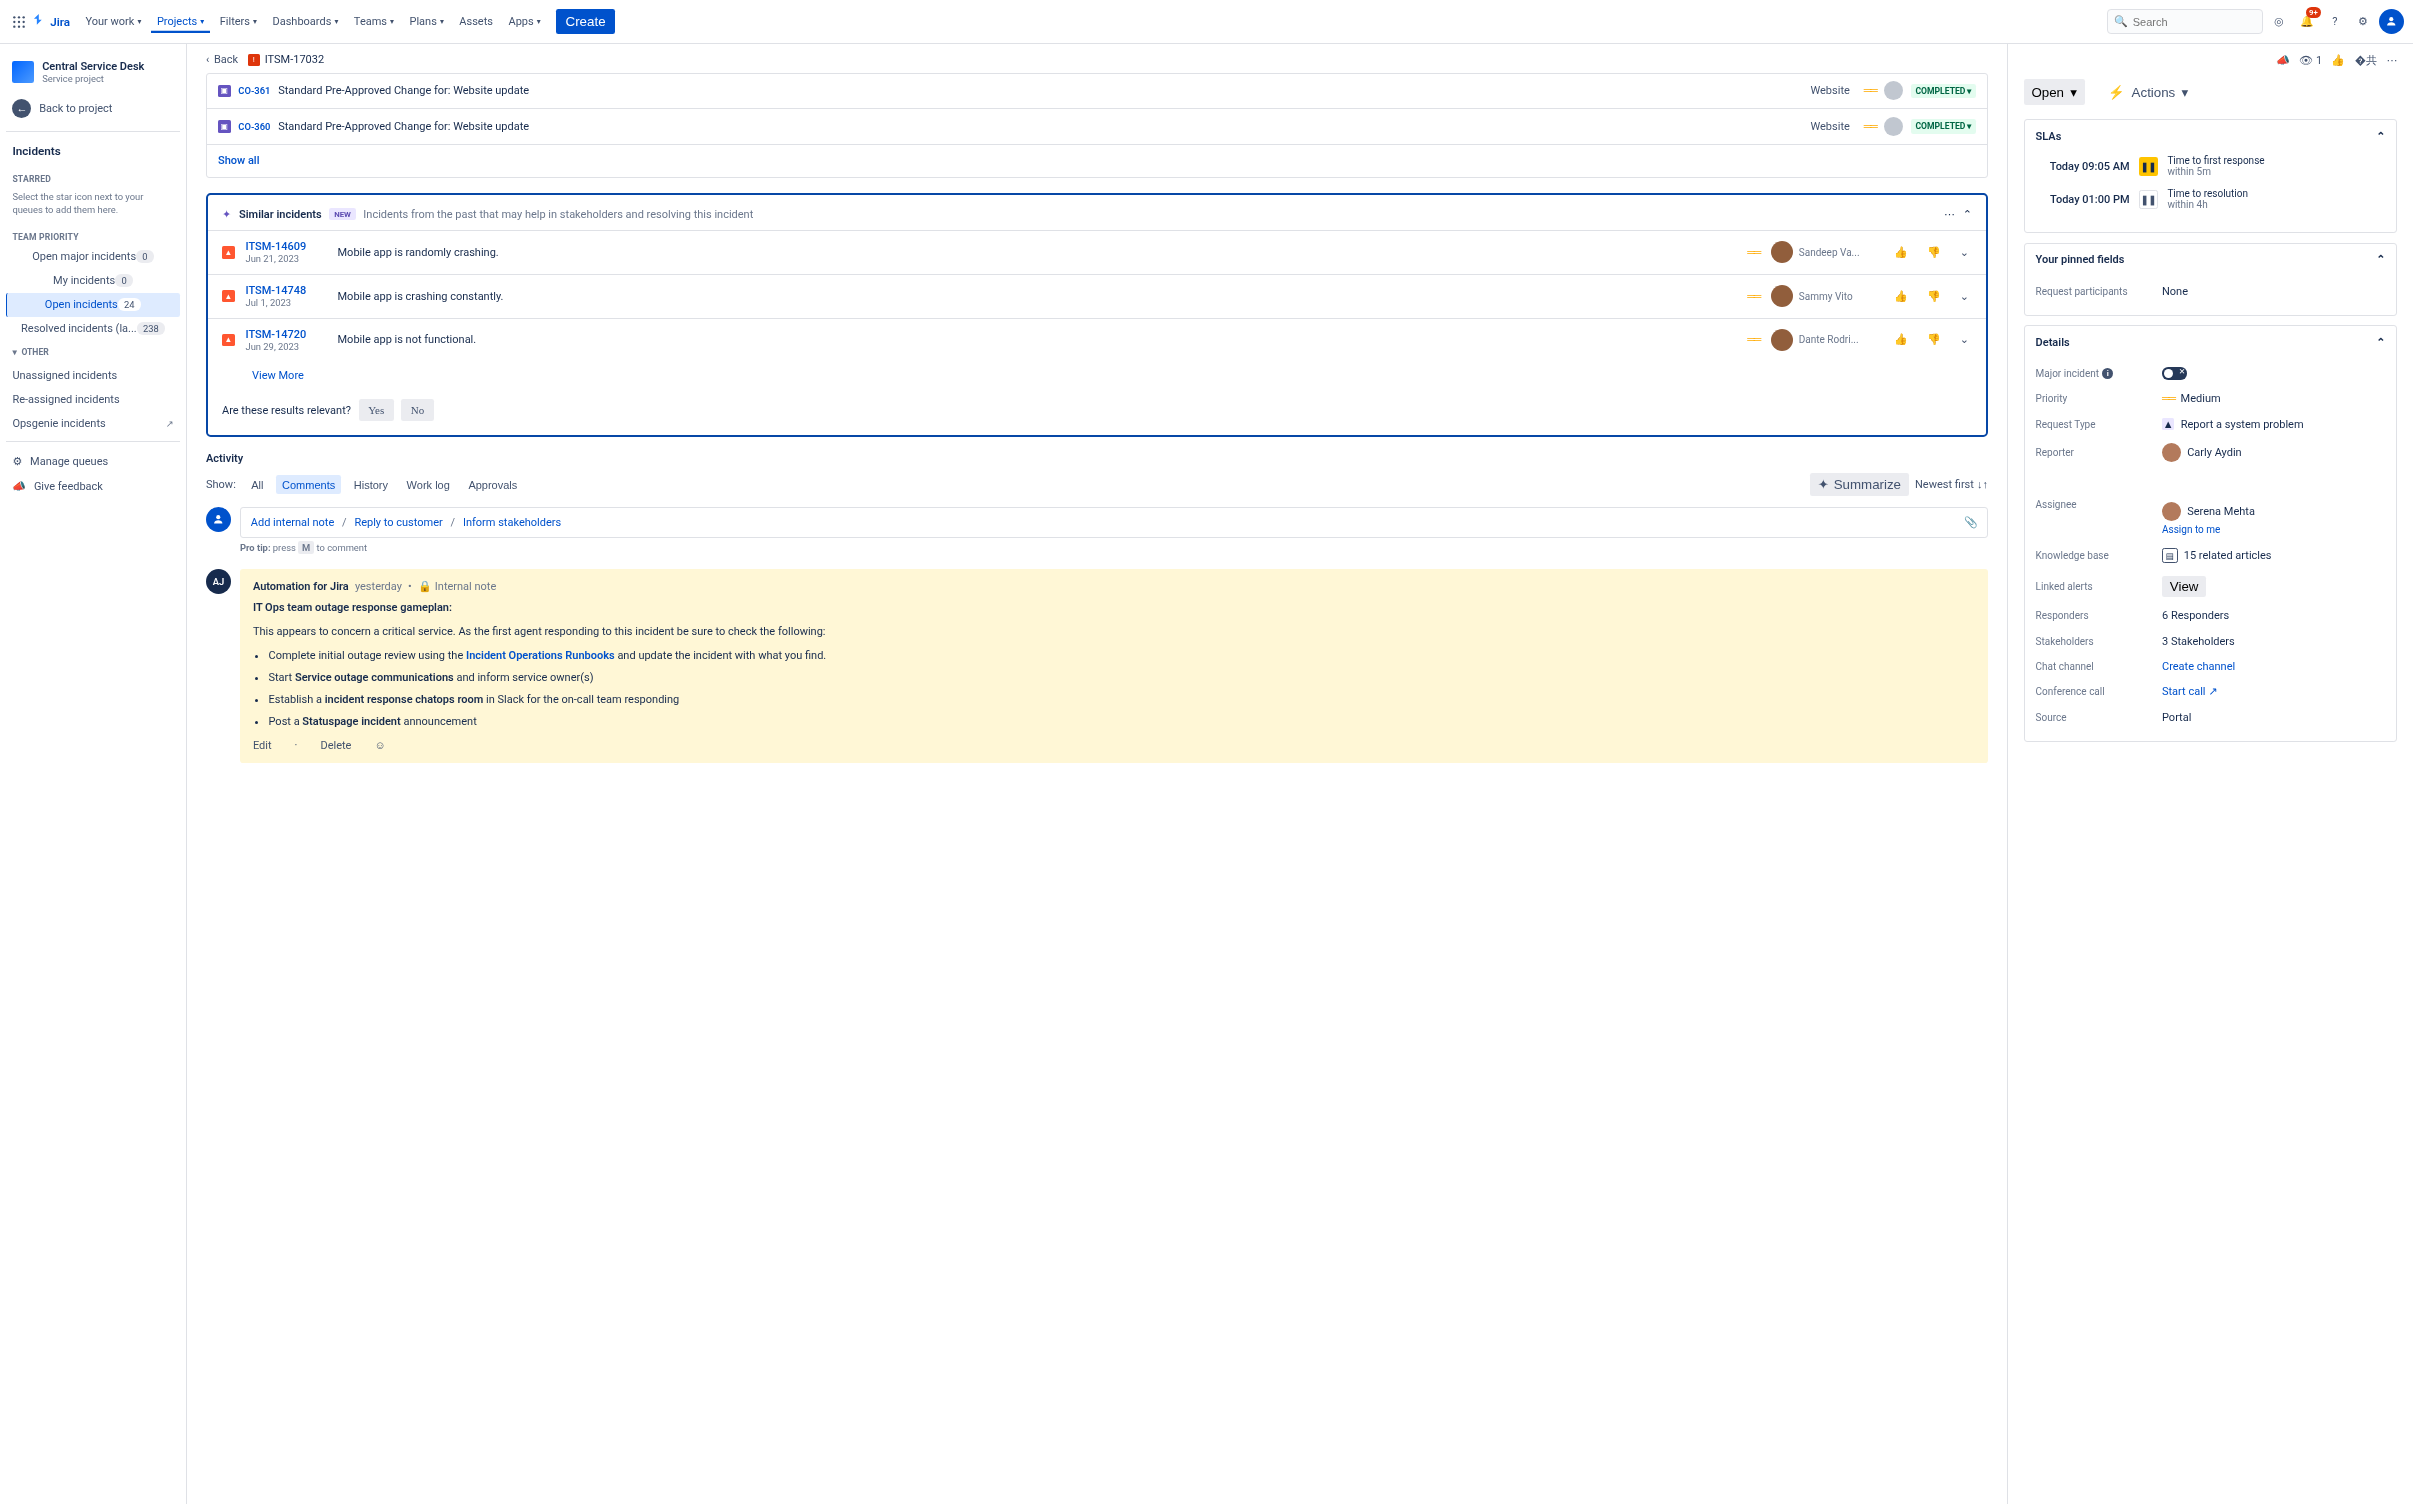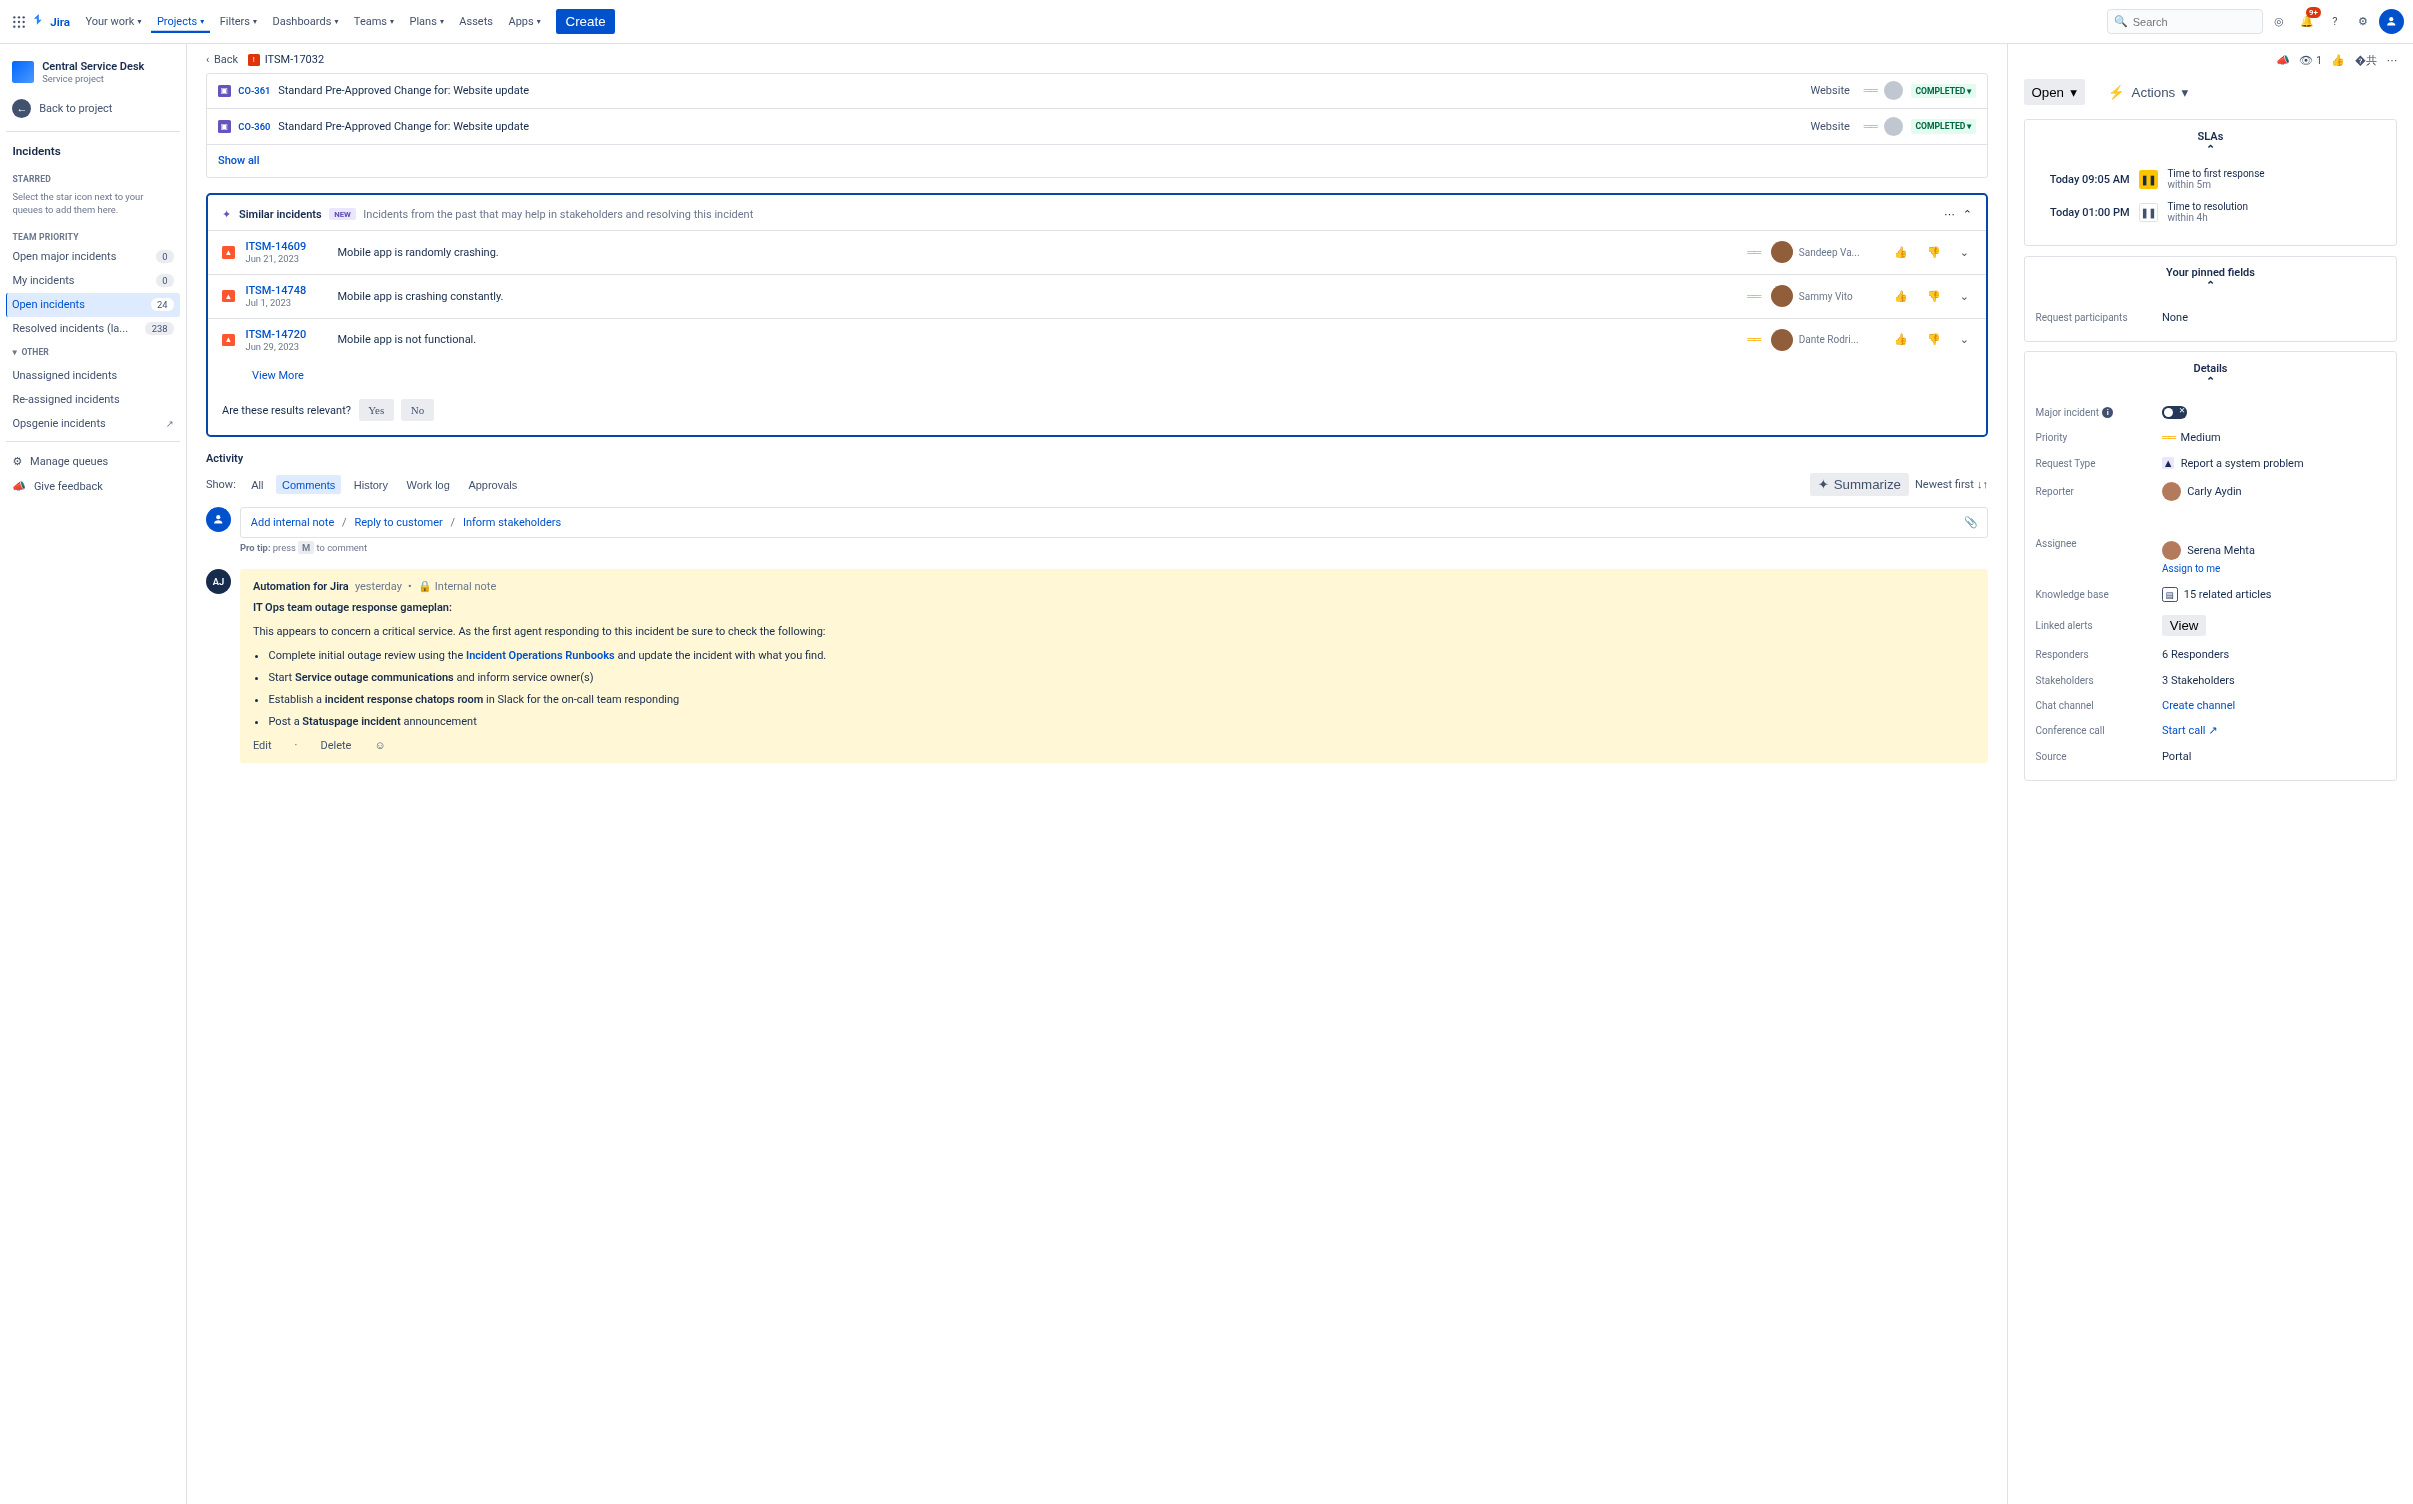--- a/index.html
+++ b/index.html
@@ -29,21 +29,21 @@
 .proj-header { display: flex; align-items: center; gap: 7.8px; padding: 3.1px 6.2px 9.4px; }
 .proj-icon { width: 22px; height: 22px; background: linear-gradient(135deg,#0065FF,#4C9AFF); border-radius: 2.3px; }
 .proj-name { font-weight: 600; font-size: 11px; }
 .proj-sub { font-size: 9.4px; color: #6B778C; }
 .side-link { display: flex; align-items: center; gap: 7.8px; padding: 6.2px; cursor: pointer; border-radius: 2.3px; color: #42526E; }
 .side-link .icn { width: 19px; height: 19px; display: flex; align-items: center; justify-content: center; background: #42526E; color: #fff; border-radius: 50%; font-size: 11px; }
 .side-divider { border-top: 0.8px solid #DFE1E6; margin: 6.2px 0; }
 .side-heading { font-weight: 600; padding: 6.2px; font-size: 11.7px; }
 .side-group-label { font-size: 8.6px; font-weight: 700; color: #6B778C; padding: 9.4px 6.2px 3.1px; letter-spacing: 0.2px; }
 .side-hint { font-size: 9.4px; color: #6B778C; padding: 3.1px 6.2px 6.2px; line-height: 1.4; }
-.queue-item { display: flex; align-items: center; justify-content: space-between; padding: 5.5px 6.2px; cursor: pointer; border-radius: 2.3px; color: #42526E; }
+.queue-item { display: flex; align-items: center; justify-content: center; padding: 5.5px 6.2px; cursor: pointer; border-radius: 2.3px; color: #42526E; }
 .queue-item.active { background: #DEEBFF; color: #0052CC; border-left: 1.6px solid #0052CC; padding-left: 4.7px; }
 .queue-count { background: #EBECF0; border-radius: 6.2px; padding: 0.8px 6.2px; font-size: 9.4px; color: #42526E; min-width: 15.6px; text-align: center; }
 .queue-item.active .queue-count { background: #fff; }
 .collapsible { display: flex; align-items: center; gap: 4.7px; padding: 6.2px; font-size: 8.6px; font-weight: 700; color: #6B778C; cursor: pointer; }
 .queue-link { display: flex; align-items: center; justify-content: space-between; padding: 5.5px 6.2px; cursor: pointer; color: #42526E; }
 .ext-icon { color: #6B778C; font-size: 9.4px; }
 .side-action { display: flex; align-items: center; gap: 7.8px; padding: 6.2px; cursor: pointer; color: #42526E; }
 
 
 .main { flex: 1; overflow-y: auto; padding: 0 0 31px; }
@@ -122,21 +122,21 @@
 
 .rightpanel { width: 406px; border-left: 0.8px solid #DFE1E6; padding: 9.4px 15.6px 31px; overflow-y: auto; flex-shrink: 0; }
 .rp-topactions { display: flex; justify-content: flex-end; gap: 9.4px; align-items: center; margin-bottom: 11px; color: #42526E; }
 .rp-icn { cursor: pointer; }
 .watch-count { display: flex; align-items: center; gap: 3.1px; }
 .rp-buttons { display: flex; gap: 21px; margin-bottom: 14px; }
 .status-btn { background: #EBECF0; border: none; padding: 5.5px 7.8px; border-radius: 2.3px; display: flex; align-items: center; gap: 6.2px; cursor: pointer; font-weight: 500; }
 .actions-btn { background: none; border: none; padding: 5.5px 3.1px; display: flex; align-items: center; gap: 6.2px; cursor: pointer; color: #42526E; }
 
 .rp-section { border: 0.8px solid #DFE1E6; border-radius: 3.1px; margin-bottom: 9.4px; }
-.rp-section-head { display: flex; align-items: center; justify-content: space-between; padding: 9.4px 11px; cursor: pointer; font-weight: 600; flex-direction: column; }
+.rp-section-head { display: flex; align-items: center; justify-content: space-between; padding: 9.4px 11px; cursor: pointer; font-weight: 600; }
 .rp-section-body { padding: 3.1px 11px 11px; }
 .sla-row { display: flex; align-items: center; gap: 9.4px; margin-bottom: 11px; }
 .sla-time { font-weight: 500; text-align: right; width: 94px; }
 .sla-icon { width: 19px; height: 19px; border-radius: 2.3px; display: flex; align-items: center; justify-content: center; font-size: 9.4px; font-weight: 700; }
 .sla-icon.warn { background: #FFC400; color: #172B4D; }
 .sla-icon.pause { background: #fff; border: 0.8px solid #DFE1E6; color: #42526E; }
 .sla-label { font-size: 10px; }
 .sla-sub { color: #6B778C; font-size: 10px; }
 
 .field-row { display: flex; align-items: center; padding: 6.2px 0; gap: 9.4px; }

